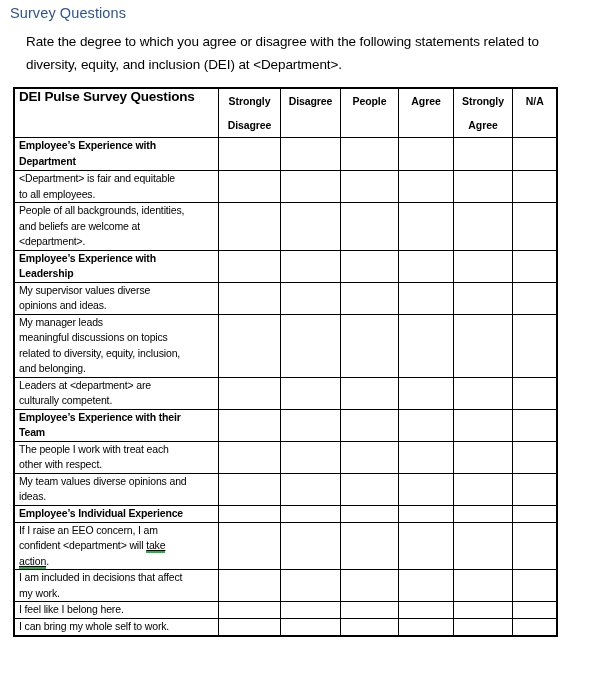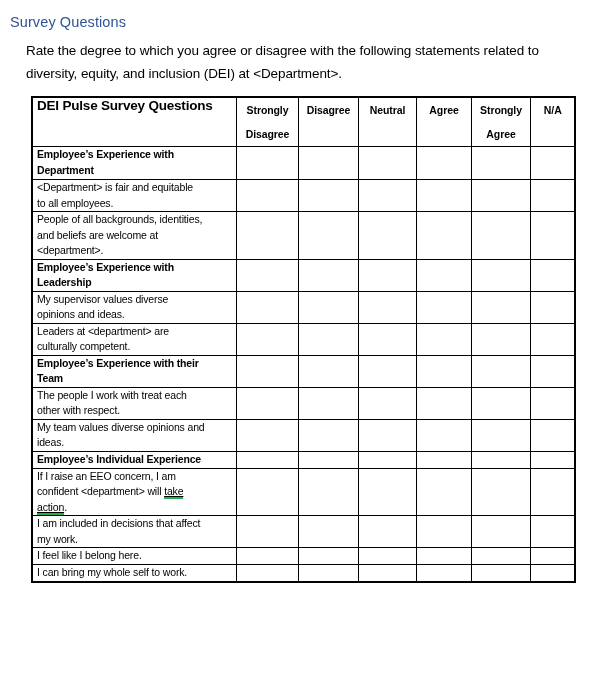--- a/index.html
+++ b/index.html
@@ -8,42 +8,42 @@
     background: #ffffff;
   }
   .page {
     position: relative;
     width: 603px;
     height: 677px;
     background: #ffffff;
     font-family: "Liberation Sans", sans-serif;
     color: #000000;
     overflow: hidden;
-    padding-top: 14px;
+    padding-top: 5px;
     box-sizing: border-box;
   }
   .heading {
     margin: 0 0 9px 10px;
     font-size: 14.5px;
     font-weight: 400;
     color: #2F5496;
     letter-spacing: 0.1px;
   }
   .intro {
     margin: 0 0 11px 26px;
     font-size: 13.5px;
     line-height: 23px;
     letter-spacing: -0.1px;
     white-space: pre-line;
     width: 588px;
   }
   table.survey {
     border-collapse: collapse;
     table-layout: fixed;
-    margin-left: 31px;
+    margin-left: 13px;
     border: 2px solid #000000;
   }
   table.survey col.c-q  { width: 204px; }
   table.survey col.c-sd { width: 62px; }
   table.survey col.c-d  { width: 60px; }
   table.survey col.c-n  { width: 58px; }
   table.survey col.c-a  { width: 55px; }
   table.survey col.c-sa { width: 59px; }
   table.survey col.c-na { width: 45px; }
   table.survey th, table.survey td {
@@ -105,21 +105,21 @@
         <col class="c-a">
         <col class="c-sa">
         <col class="c-na">
     </colgroup>
     <thead>
       <tr>
         <th class="tbl-title">DEI Pulse Survey Questions</th>
         <th class="col-head">Strongly
 Disagree</th>
         <th class="col-head">Disagree</th>
-        <th class="col-head">Neutral</th>
+        <th class="col-head">People</th>
         <th class="col-head">Agree</th>
         <th class="col-head">Strongly
 Agree</th>
         <th class="col-head">N/A</th>
       </tr>
     </thead>
     <tbody>
       <tr style="height:33px">
         <td class="q-cell section">Employee’s Experience with
 Department</td>
@@ -164,20 +164,32 @@
       <tr style="height:32px">
         <td class="q-cell">My supervisor values diverse
 opinions and ideas.</td>
         <td></td>
           <td></td>
           <td></td>
           <td></td>
           <td></td>
           <td></td>
       </tr>
+      <tr style="height:62px">
+        <td class="q-cell">My manager leads
+meaningful discussions on topics
+related to diversity, equity, inclusion,
+and belonging.</td>
+        <td></td>
+          <td></td>
+          <td></td>
+          <td></td>
+          <td></td>
+          <td></td>
+      </tr>
       <tr style="height:32px">
         <td class="q-cell">Leaders at &lt;department&gt; are
 culturally competent.</td>
         <td></td>
           <td></td>
           <td></td>
           <td></td>
           <td></td>
           <td></td>
       </tr>

